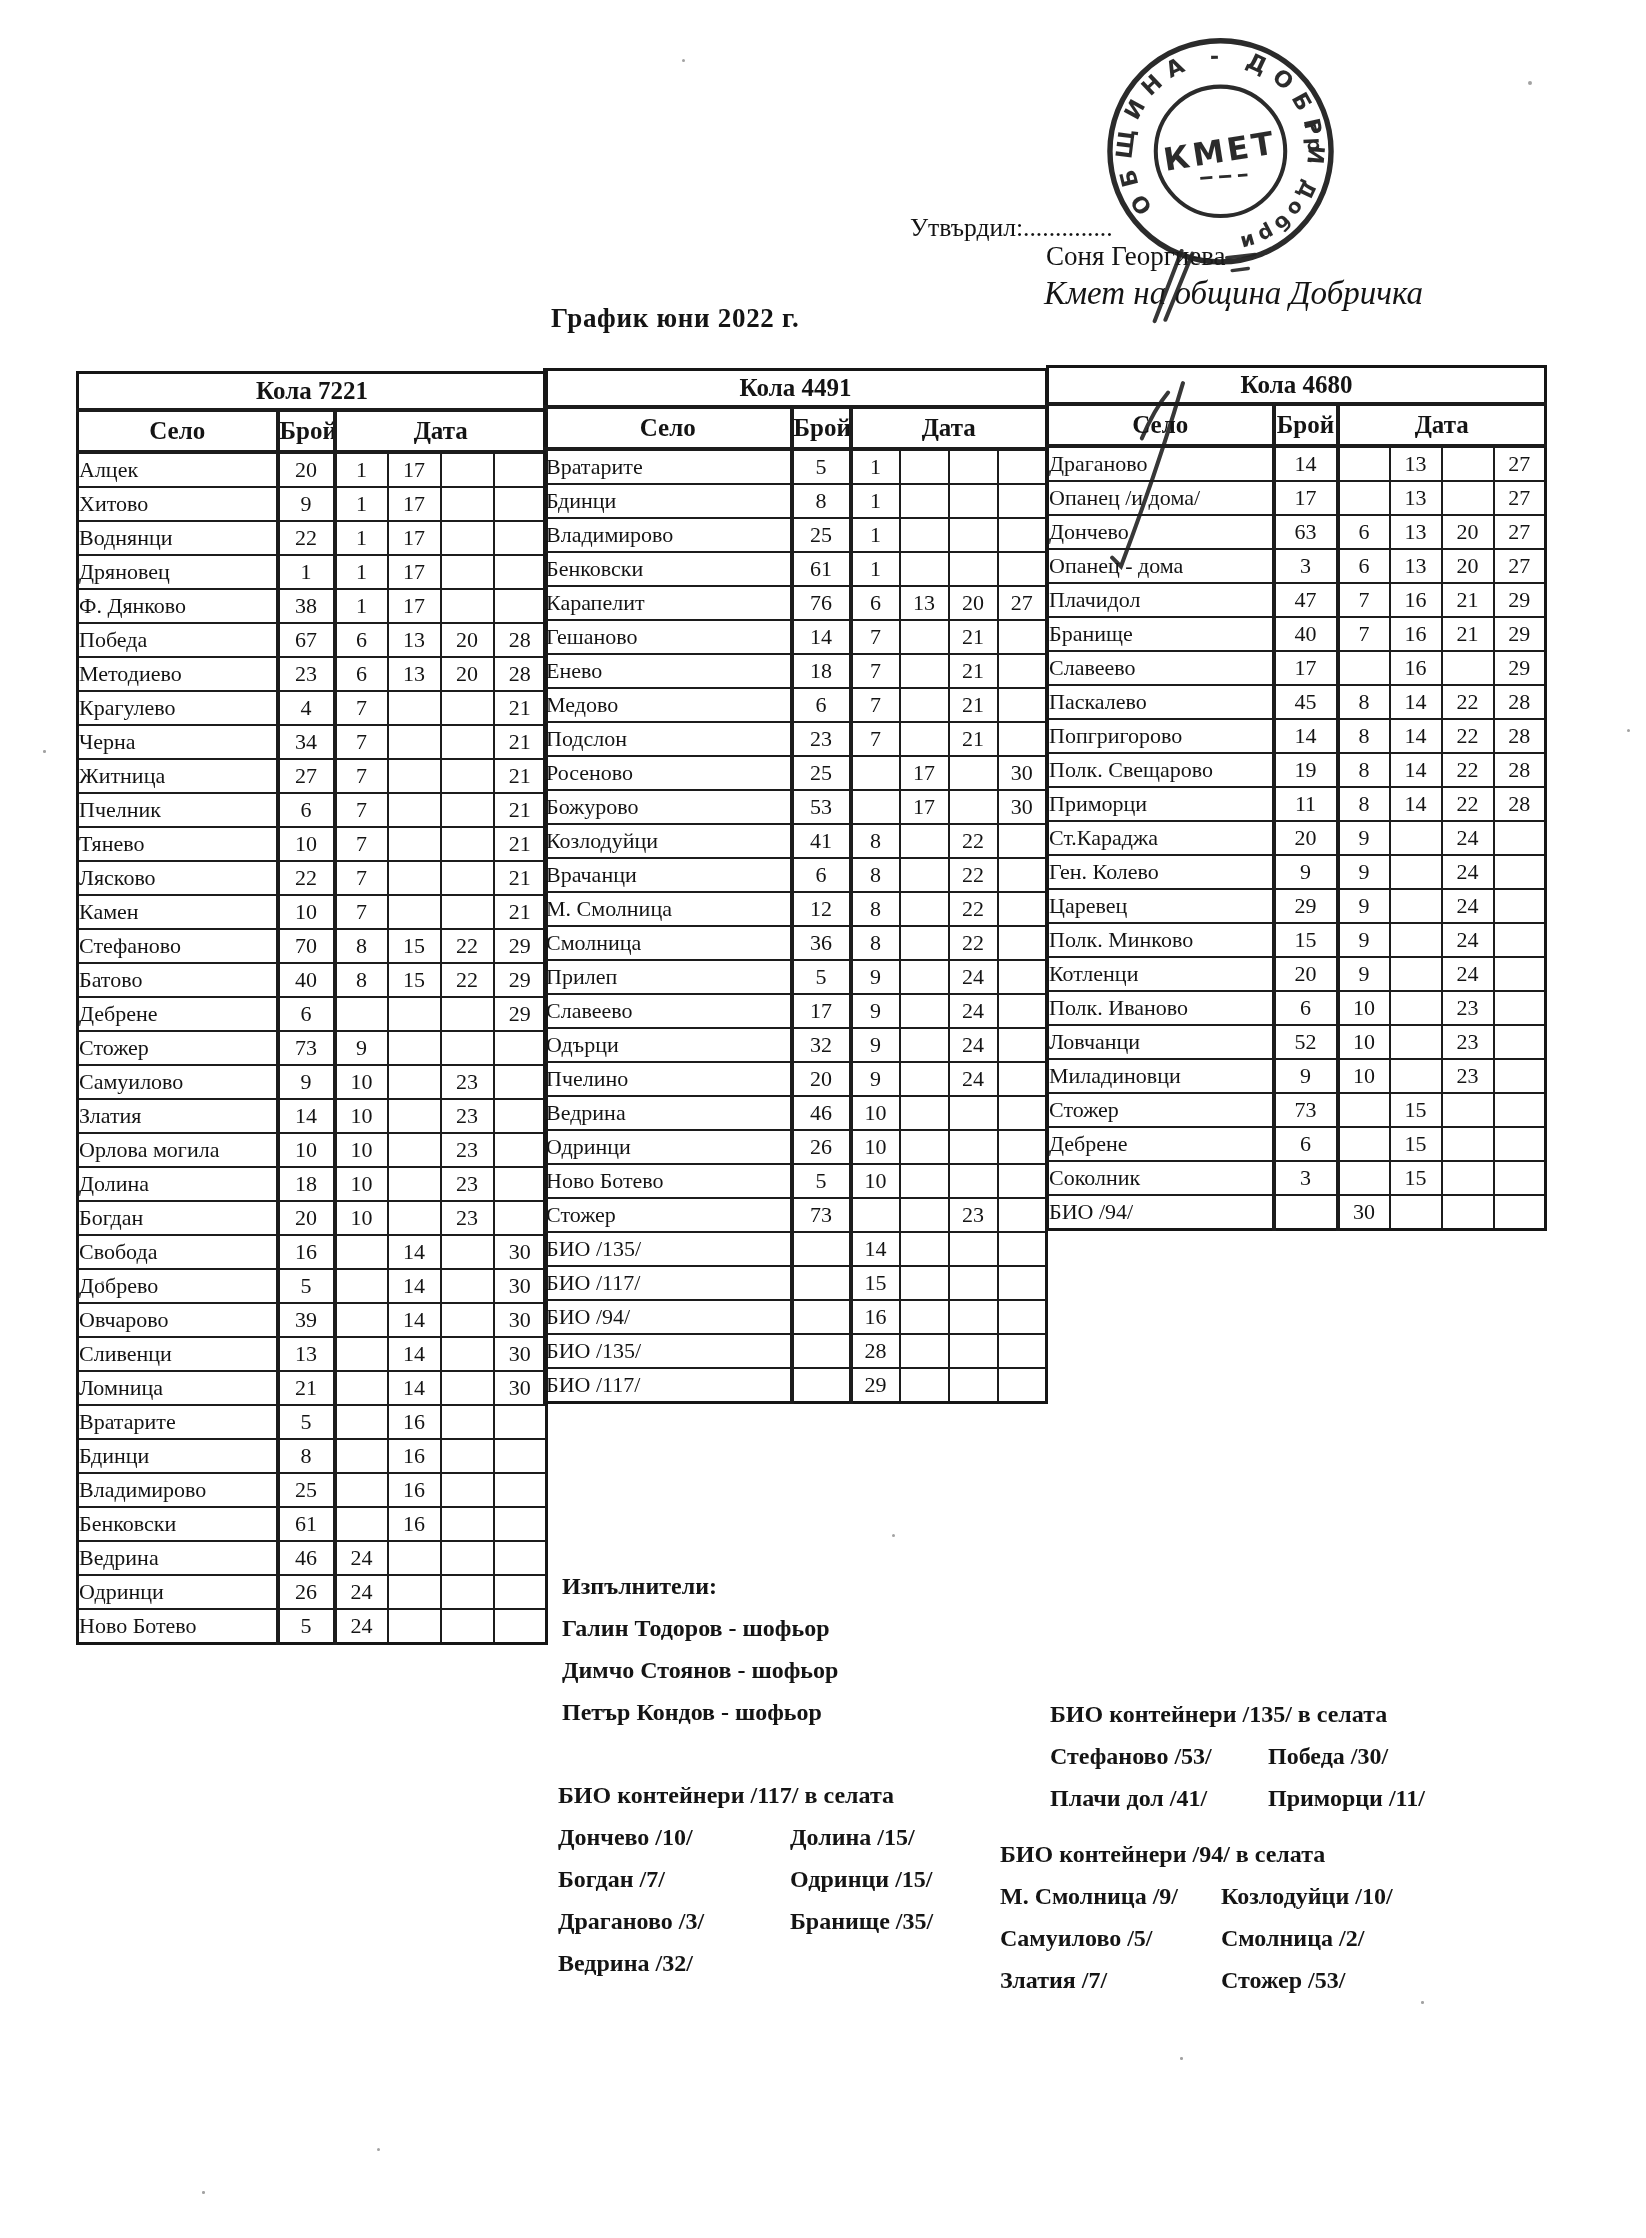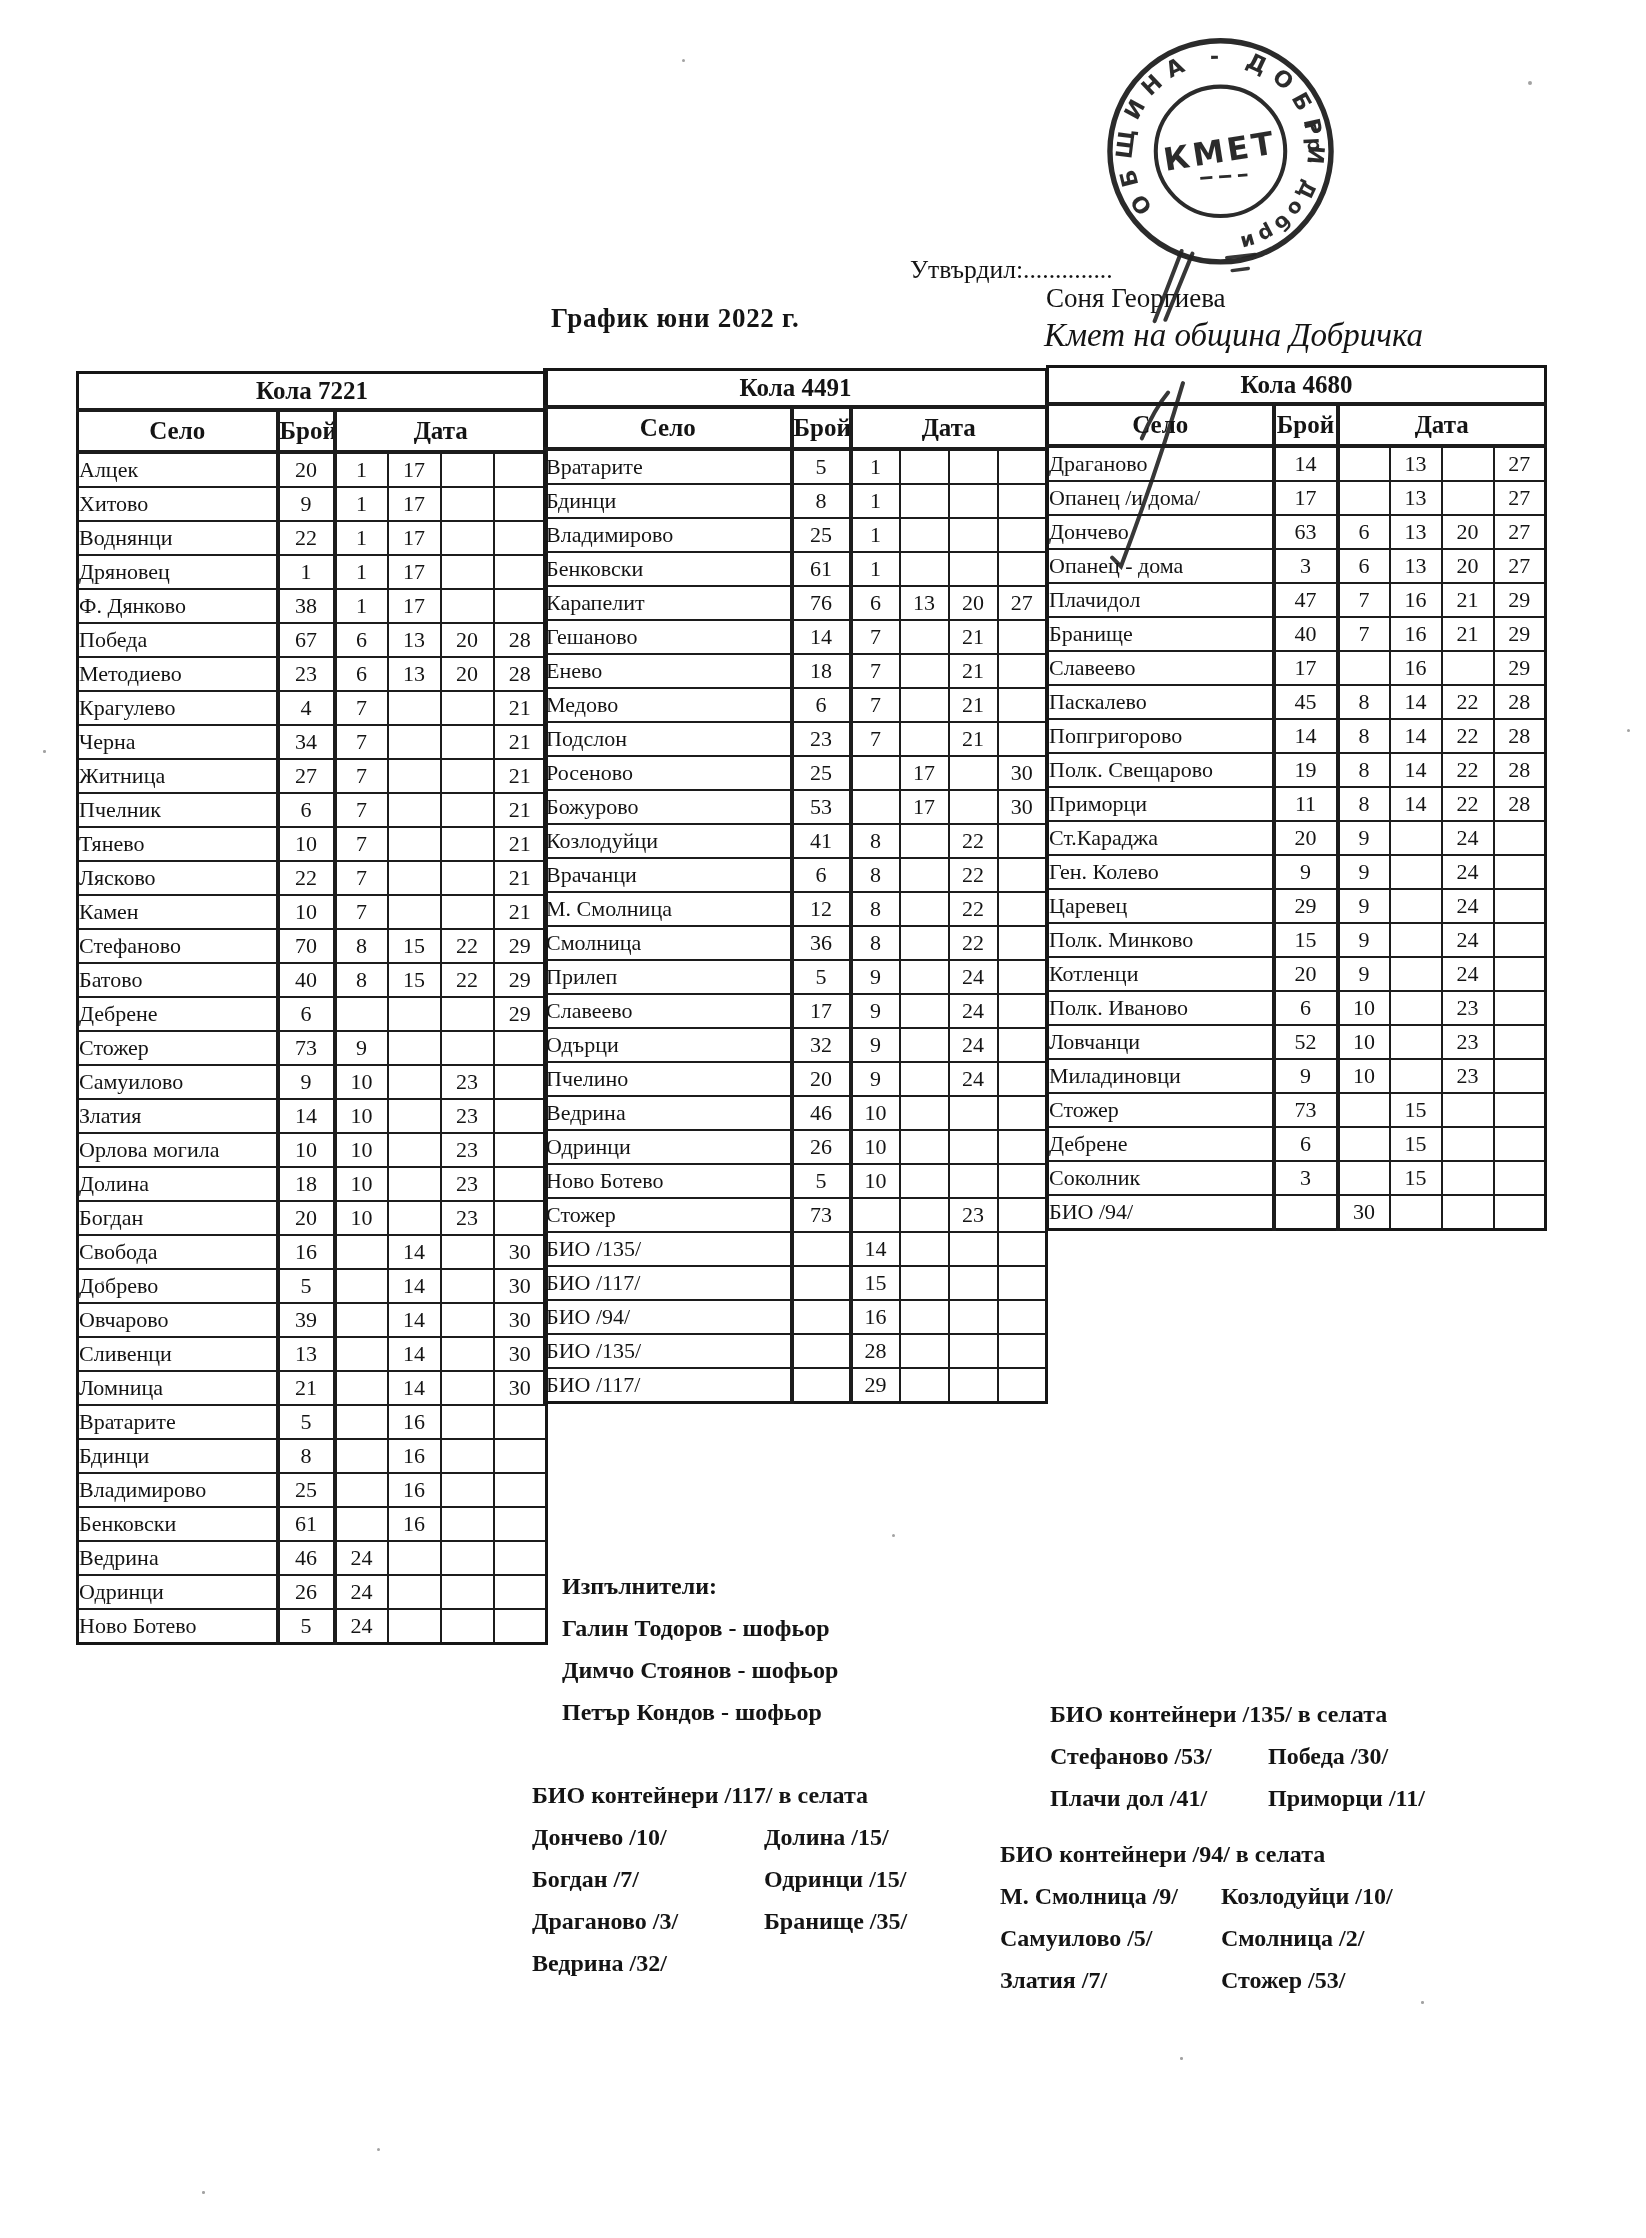--- a/index.html
+++ b/index.html
@@ -1,20 +1,20 @@
 <!DOCTYPE html>
 <html style="font-size:10.8px"><head>
 <meta charset="utf-8">
 <style>
   html,body{margin:0;padding:0;background:#e8e8e8;}
   .page{
     position:relative;width:1646px;height:2239px;background:#ffffff;
     font-family:"Liberation Serif",serif;color:#141414;overflow:hidden;
   }
-  .abs{position:absolute;white-space:nowrap;margin-top:42px;}
+  .abs{position:absolute;white-space:nowrap;}
   
   .doc-title{left:551px;top:303px;font-size:27px;font-weight:bold;letter-spacing:0.7px;}
   .u-line{left:910px;top:213px;font-size:25.6px;}
   .s-name{left:1046px;top:241px;font-size:27px;}
   .s-role{left:1044px;top:275px;font-size:33px;font-style:italic;}
   
   .stamp{position:absolute;left:1099px;top:32px;opacity:.93;}
   .ink{position:absolute;left:0;top:0;pointer-events:none;}
   
   .sched{position:absolute;}
@@ -33,21 +33,21 @@
   #t0 col:nth-child(1){width:200px;} #t0 col:nth-child(2){width:57px;} #t0 col:nth-child(n+3){width:53px;}
   #t1{left:543px;top:368px;}   #t1 table{width:503px;}
   #t1 col:nth-child(1){width:247px;} #t1 col:nth-child(2){width:59px;} #t1 col:nth-child(n+3){width:49px;}
   #t2{left:1046px;top:365px;border-radius:16px;}  #t2 table{width:498px;}
   #t2 col:nth-child(1){width:226px;} #t2 col:nth-child(2){width:64px;} #t2 col:nth-child(n+3){width:52px;}
   
   .txt-block{position:absolute;font-size:24px;line-height:42px;white-space:nowrap;font-weight:bold;}
   .b-row span{display:inline-block;vertical-align:top;}
   #exec{left:562px;top:1565px;}
   #b135{left:1050px;top:1693px;} #b135 .c1{width:218px;}
-  #b117{left:532px;top:1774px;}  #b117 .c1{width:232px;}
+  #b117{left:558px;top:1774px;}  #b117 .c1{width:232px;}
   #b94{left:1000px;top:1833px;}  #b94 .c1{width:221px;}
   
   .speck{position:absolute;background:#555;border-radius:50%;opacity:.55;}
 </style>
 </head>
 <body>
 
 <div class="page">
 
   <div class="abs u-line"><span>Утвърдил:</span><span>..............</span></div>

